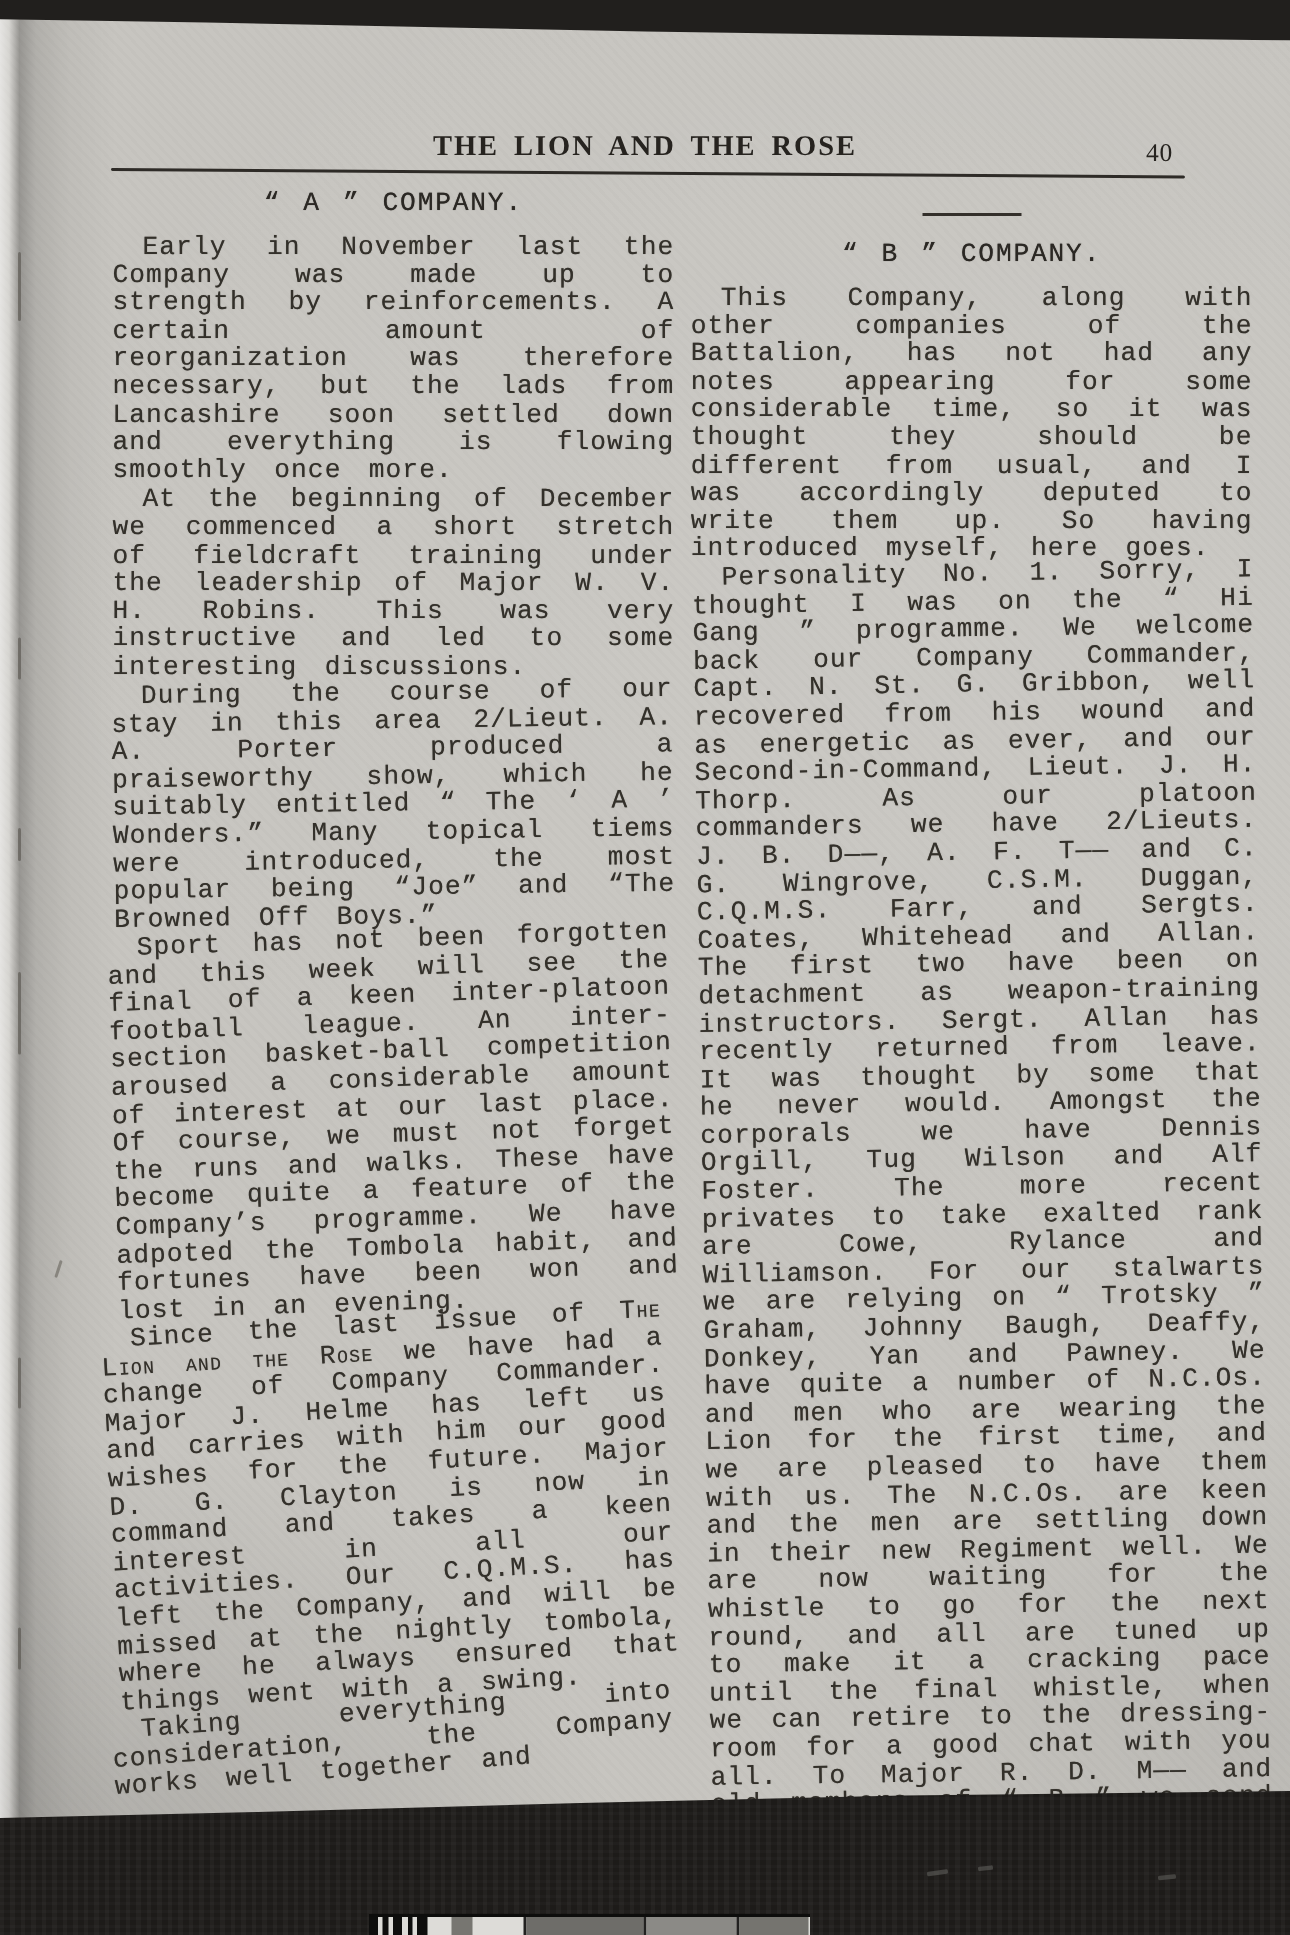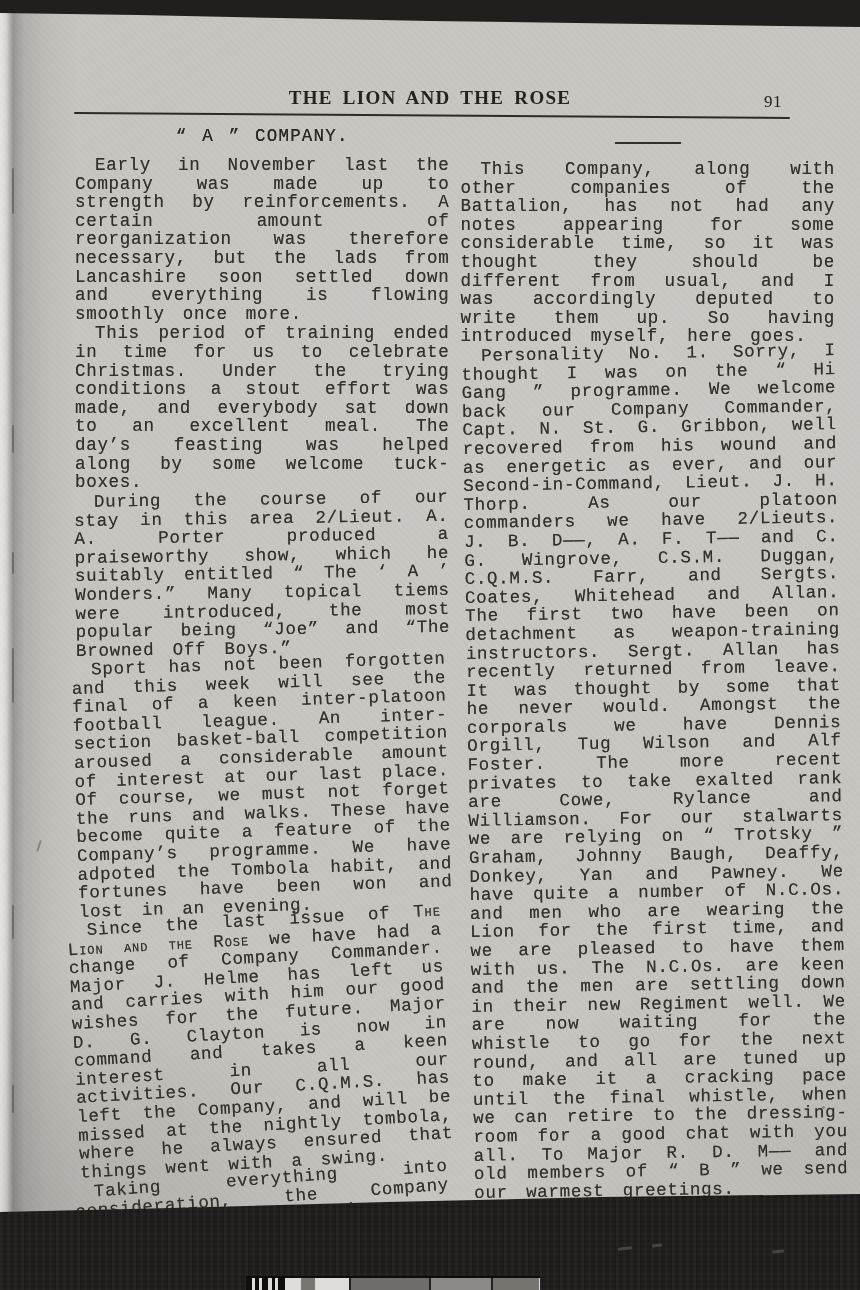--- a/index.html
+++ b/index.html
@@ -97,36 +97,37 @@
   <div class="stitch s2"></div>
   <div class="stitch s3"></div>
   <div class="stitch s4"></div>
   <div class="stitch s5"></div>
   <div class="stitch s6"></div>
   <div class="speck sp1"></div>
   <div class="speck sp2"></div>
 
   <div class="rule"></div>
   <div class="title">THE LION AND THE ROSE</div>
-  <div class="pageno">91</div>
+  <div class="pageno">40</div>
 
   <div class="cols">
 
     <div class="col">
       <h2 class="section">“ A ” COMPANY.</h2>
       <p>Early in November last the Company was made up to strength by reinforcements.  A certain amount of reorganization was therefore necessary, but the lads from Lancashire soon settled down and everything is flowing smoothly once more.</p>
-      <p>This period of training ended in time for us to celebrate Christmas.  Under the trying conditions a stout effort was made, and everybody sat down to an excellent meal.  The day’s feasting was helped along by some welcome tuck-boxes.</p>
+      <p>At the beginning of December we commenced a short stretch of fieldcraft training under the leadership of Major W. V. H. Robins.  This was very instructive and led to some interesting discussions.</p>
       <p class="t1">During the course of our stay in this area 2/Lieut. A. A. Porter produced a praiseworthy show, which he suitably entitled “ The ‘ A ’ Wonders.”  Many topical tiems were introduced, the most popular being “Joe” and “The Browned Off Boys.”</p>
       <p class="t2">Sport has not been forgotten and this week will see the final of a keen inter-platoon football league.  An inter-section basket-ball competition aroused a considerable amount of interest at our last place.  Of course, we must not forget the runs and walks.  These have become quite a feature of the Company’s programme.  We have adpoted the Tombola habit, and fortunes have been won and lost in an evening.</p>
       <p class="t3"><span>Since the last issue of </span><span class="sc">The Lion and the Rose</span><span> we have had a change of Company Commander.  Major J. Helme has left us and carries with him our good wishes for the future.  Major D. G. Clayton is now in command and takes a keen interest in all our activities. Our C.Q.M.S. has left the Company, and will be missed at the nightly tombola, where he always ensured that things went with a swing.</span></p>
       <p class="t4">Taking everything into consideration, the Company works well together and</p>
     </div>
 
     <div class="col">
       <div class="divider"></div>
+      <h2 class="section">“ B ” COMPANY.</h2>
       <p>This Company, along with other companies of the Battalion, has not had any notes appearing for some considerable time, so it was thought they should be different from usual, and I was accordingly deputed to write them up.  So having introduced myself, here goes.</p>
       <p class="rt1">Personality No. 1.  Sorry, I thought I was on the “ Hi Gang ” programme. We welcome back our Company Commander, Capt. N. St. G. Gribbon, well recovered from his wound and as energetic as ever, and our Second-in-Command, Lieut. J. H. Thorp.  As our platoon commanders we have 2/Lieuts. J. B. D——, A. F. T—— and C. G. Wingrove, C.S.M. Duggan, C.Q.M.S. Farr, and Sergts. Coates, Whitehead and Allan.  The first two have been on detachment as weapon-training instructors. Sergt. Allan has recently returned from leave.  It was thought by some that he never would.  Amongst the corporals we have Dennis Orgill, Tug Wilson and Alf Foster.  The more recent privates to take exalted rank are Cowe, Rylance and Williamson.  For our stalwarts we are relying on “ Trotsky ” Graham, Johnny Baugh, Deaffy, Donkey, Yan and Pawney.  We have quite a number of N.C.Os. and men who are wearing the Lion for the first time, and we are pleased to have them with us.  The N.C.Os. are keen and the men are settling down in their new Regiment well.  We are now waiting for the whistle to go for the next round, and all are tuned up to make it a cracking pace until the final whistle, when we can retire to the dressing-room for a good chat with you all. To Major R. D. M—— and old members of “ B ” we send our warmest greetings.</p>
       <div class="divider rt2"></div>
       <h2 class="section rt2">“ C ” COMPANY.</h2>
       <p class="rt3">At the time of writing we are undergoing a course of field works and I must say for once the ground is just right for</p>
     </div>
 
   </div>
 
   <div class="top-edge"></div>

